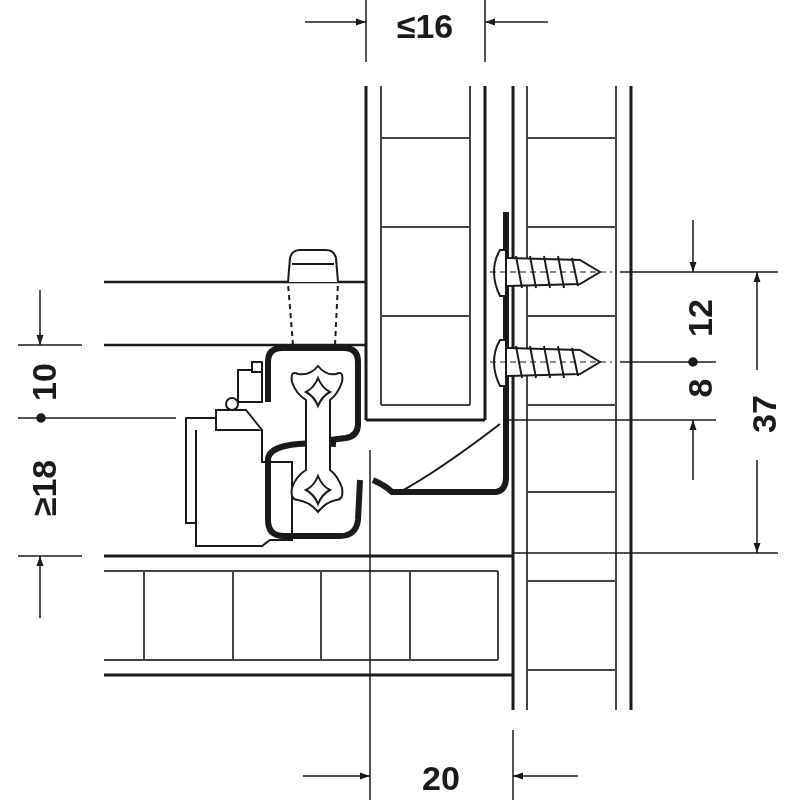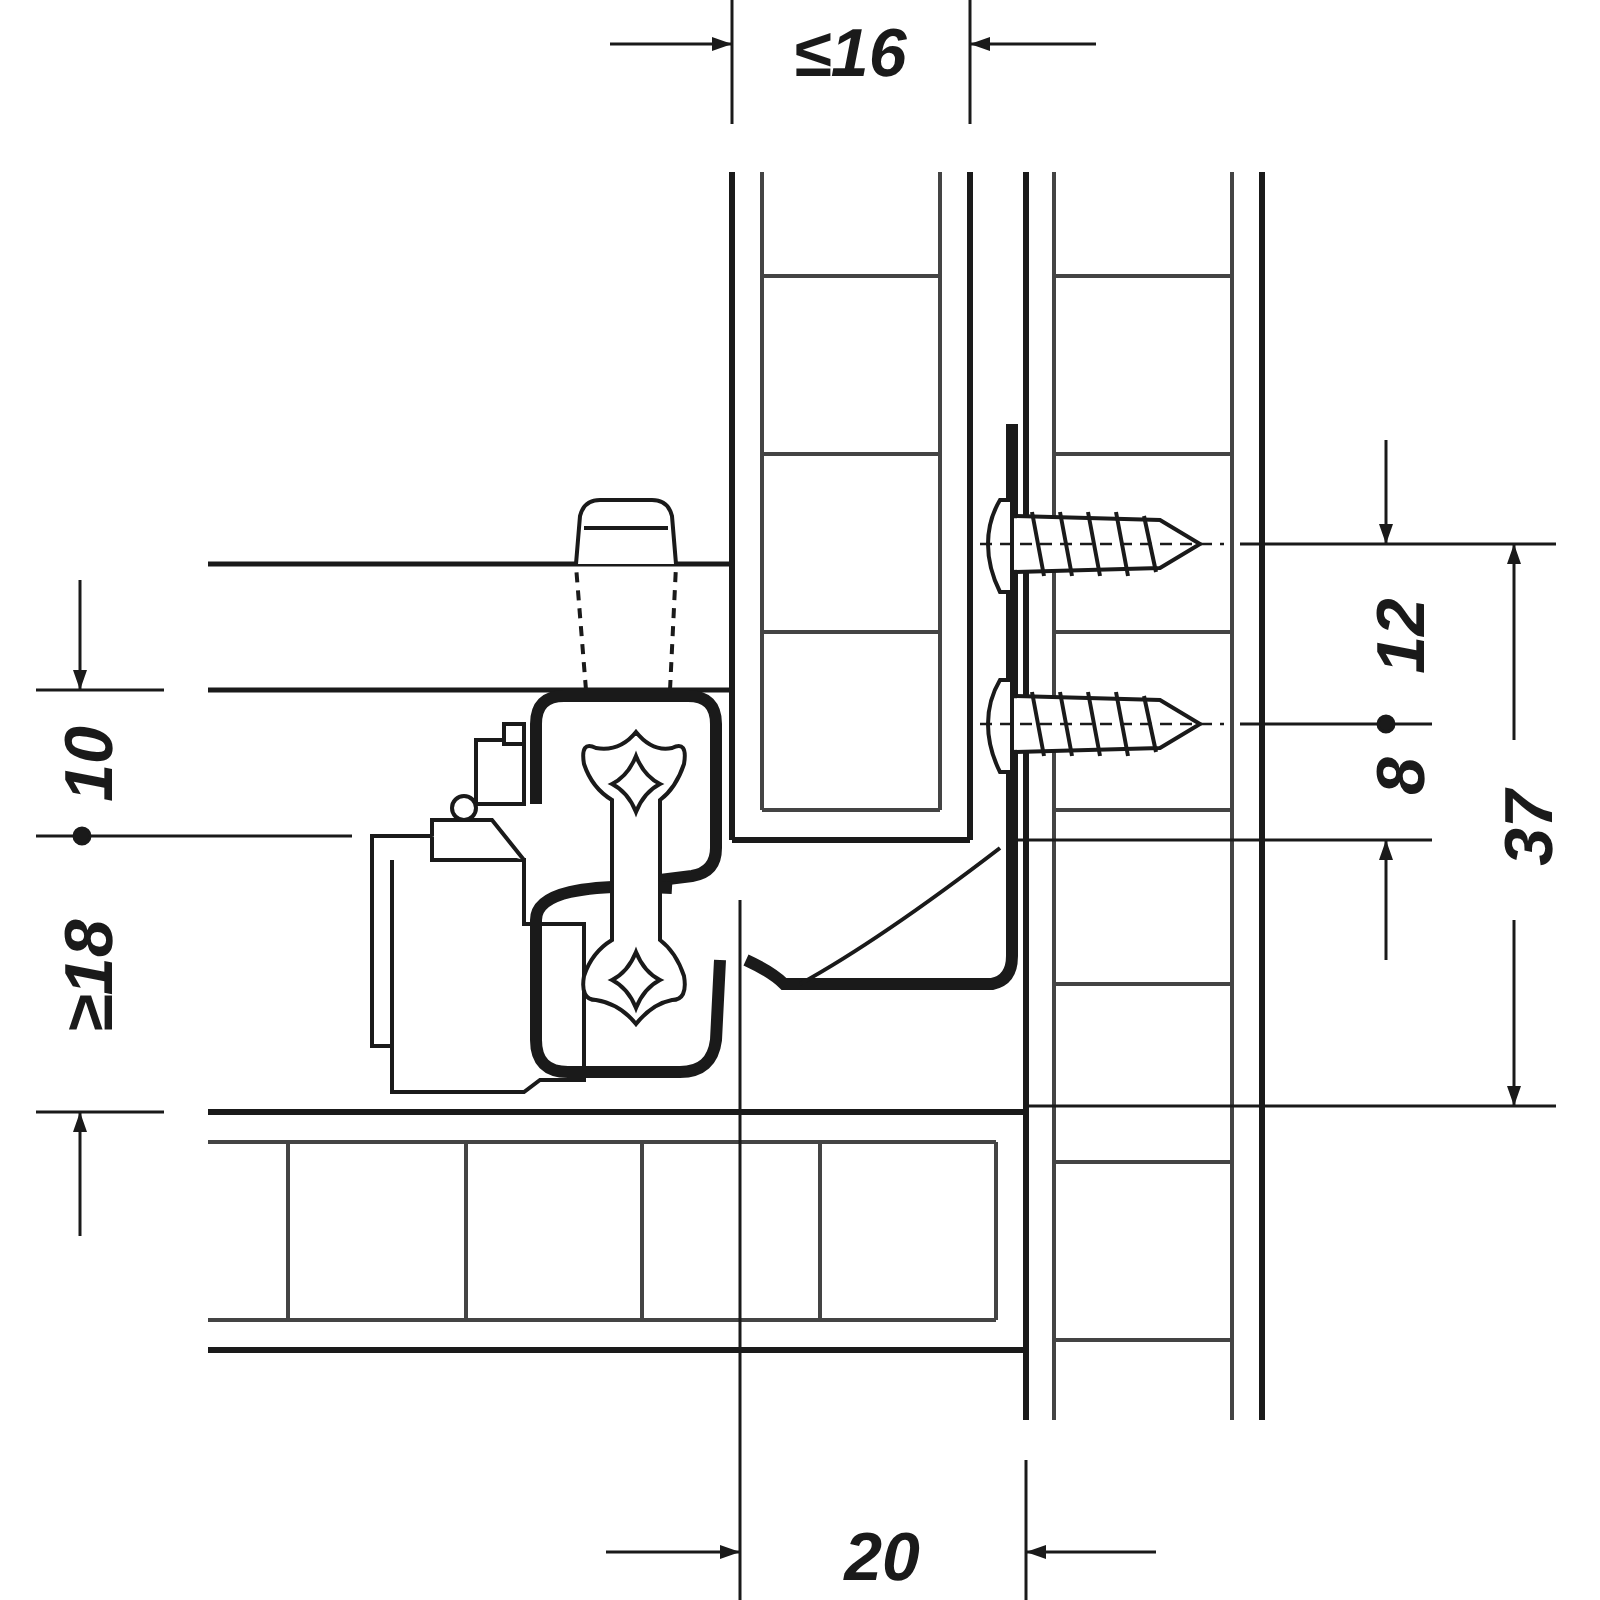--- a/index.html
+++ b/index.html
@@ -1,17 +1,17 @@
 <!DOCTYPE html>
 <html><head>
 <meta charset="utf-8">
 <style>
   html, body { margin:0; padding:0; background:#ffffff; }
   body { width:800px; height:800px; overflow:hidden; font-family:"Liberation Sans", sans-serif; }
-  #canvas { position:relative; width:800px; height:800px;font-style:italic; }
+  #canvas { position:relative; width:800px; height:800px; }
   svg { position:absolute; left:0; top:0; }
   .dim-label { font-family:"Liberation Sans", sans-serif; font-weight:bold; fill:#1a1a1a; }
 </style>
 </head>
 <body>
 
 <div id="canvas">
 <svg width="800" height="800" viewBox="0 0 800 800">
   <defs>
     <marker id="arr" viewBox="0 0 10 10" refX="10" refY="5" markerWidth="10" markerHeight="10" orient="auto-start-reverse" markerUnits="userSpaceOnUse">

